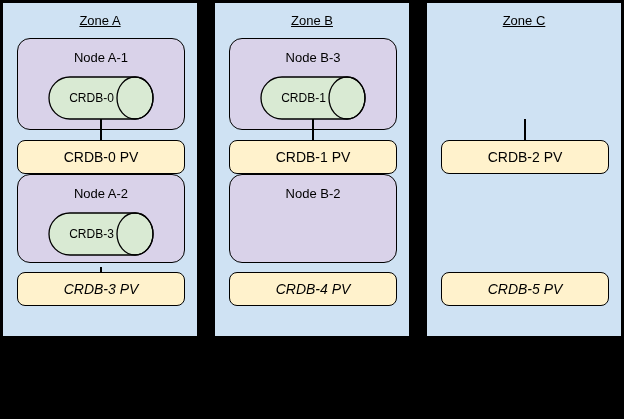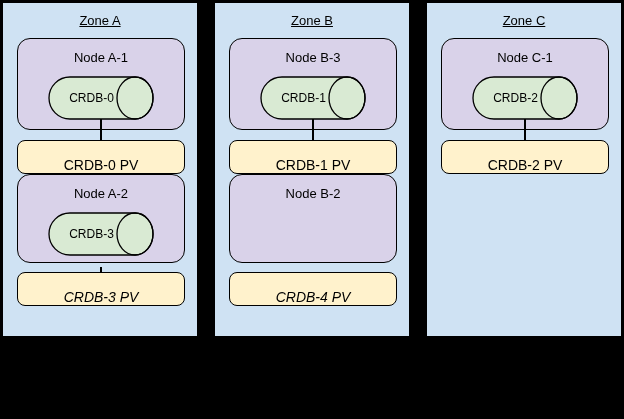--- a/index.html
+++ b/index.html
@@ -50,21 +50,21 @@
     position: absolute; left: 97px; width: 2px;
     background: var(--border, #000);
   }
   .conn-1 { top: 116px; height: 22px; }
   .conn-2 { top: 264px; height: 22px; }
   .pv {
     position: absolute; left: 14px; width: 168px; height: 34px;
     background: var(--pv_fill, #fff2cc);
     border: 1.5px solid var(--border, #000);
     border-radius: 8px; box-sizing: border-box;
-    display: flex; align-items: flex-end; justify-content: center;
+    display: flex; align-items: center; justify-content: center;
     font-size: 14px;
   }
   .pv-1 { top: 137px; }
   .pv-2 { top: 269px; font-style: italic; }
 </style>
 </head>
 <body>
 
 <div class="canvas">
 
@@ -124,30 +124,23 @@
       <div class="node-label">Node B-2</div>
     </div>
     <div class="pv pv-2">
       <span>CRDB-4 PV</span>
     </div>
   </div>
 
   <div class="zone z-2">
     <div class="zone-label">Zone C</div>
 
-    <div class="node node-1">
-      <div class="node-label">Node C-1</div>
-      <div class="cylinder">
-        <svg width="106" height="44" viewBox="0 0 106 44" style="fill:var(--cylinder_fill);stroke:var(--border);stroke-width:1.3;">
-          <path d="M 22 1 L 87 1 A 18 21 0 0 1 87 43 L 22 43 A 21 21 0 0 1 22 1 Z"></path>
-          <ellipse cx="87" cy="22" rx="18" ry="21" fill="none"></ellipse>
-        </svg>
-        <span class="cyl-label">CRDB-2</span>
-      </div>
-    </div>
     <div class="connector conn-1"></div>
     <div class="pv pv-1">
       <span>CRDB-2 PV</span>
     </div>
 
+    <div class="pv pv-2">
+      <span>CRDB-5 PV</span>
+    </div>
   </div>
 
 </div>
 
 </body></html>

